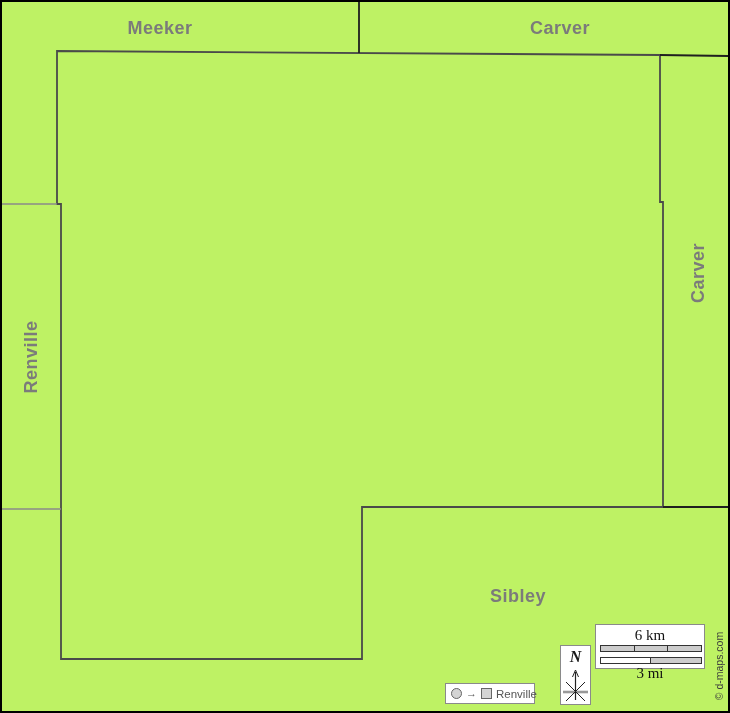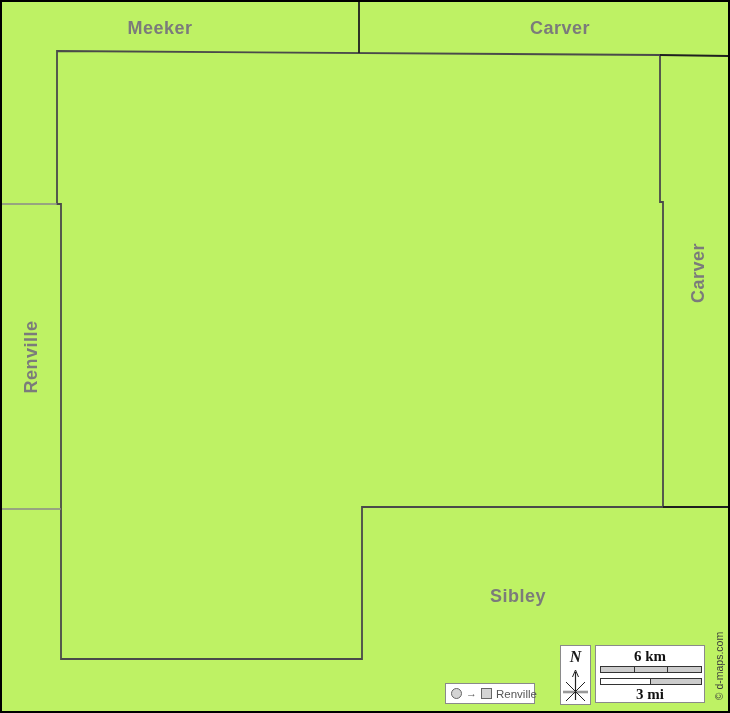--- a/index.html
+++ b/index.html
@@ -34,21 +34,21 @@
     border:1px solid var(--box-border,#8a8a8a);
   }
   #north-box { left:558px; top:643px; width:31px; height:60px; }
   #north-letter {
     position:absolute; left:50%; top:2px; transform:translateX(-50%);
     font-family:"Liberation Serif", serif; font-style:italic; font-weight:600;
     font-size:16px; color:#1a1a1a;
   }
   #compass-svg { position:absolute; left:0; top:19px; }
 
-  #scale-box { left:593px; top:643px; width:110px; height:58px;font-weight:bold; }
+  #scale-box { left:593px; top:622px; width:110px; height:45px; }
   .scale-text {
     position:absolute; left:50%; transform:translateX(-50%);
     font-family:"Liberation Serif", serif;
     font-size:15px; color:#111; white-space:nowrap;
   }
   #km-text { top:2px; }
   #mi-text { top:40px; }
   .bar {
     position:absolute; left:4px; width:100px; height:5px;
     box-sizing:content-box;

